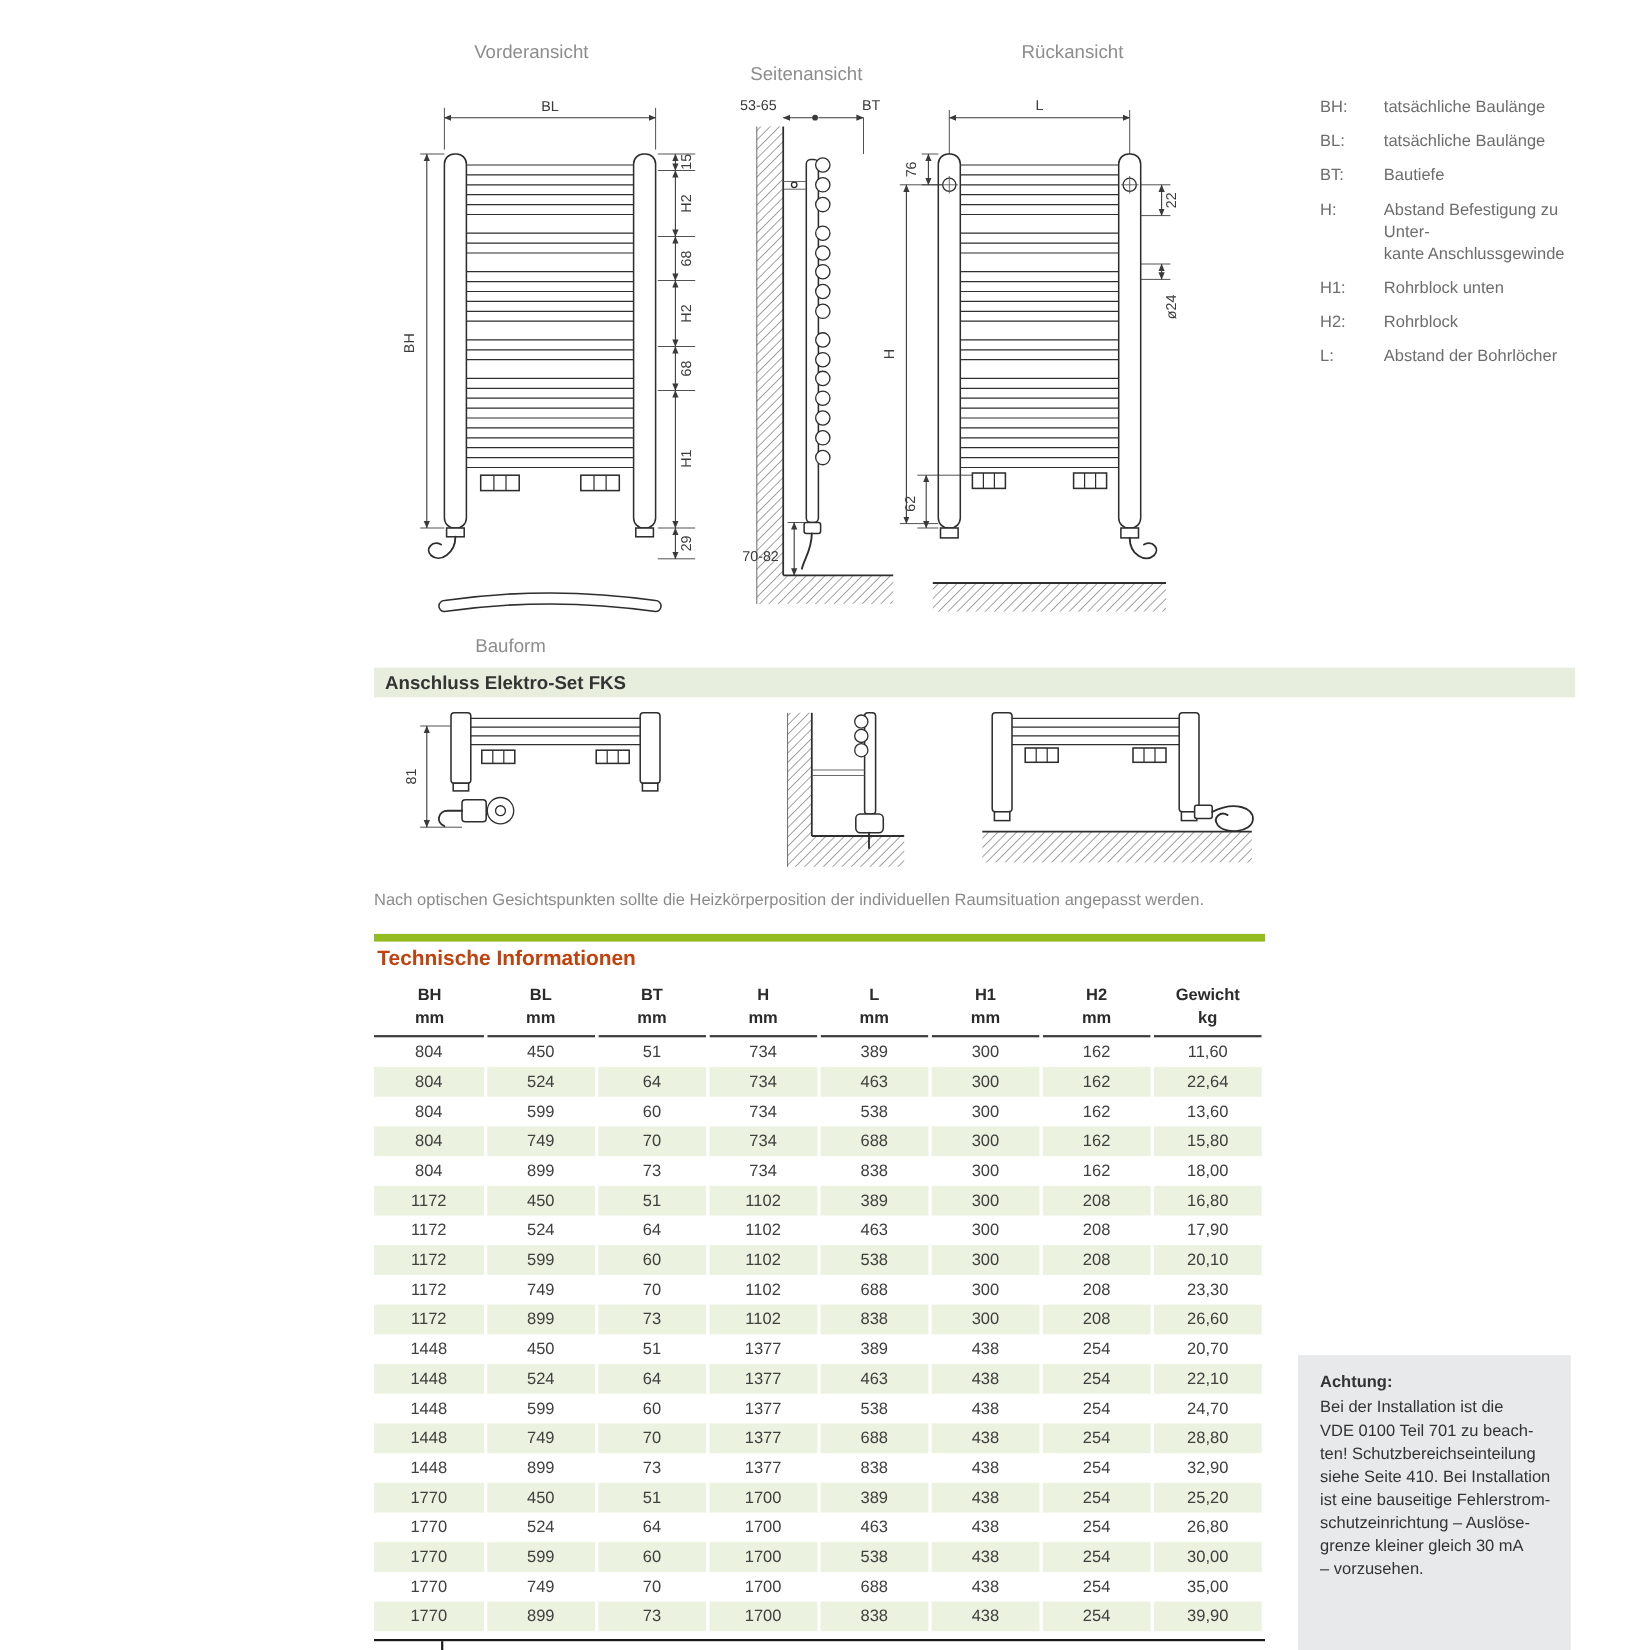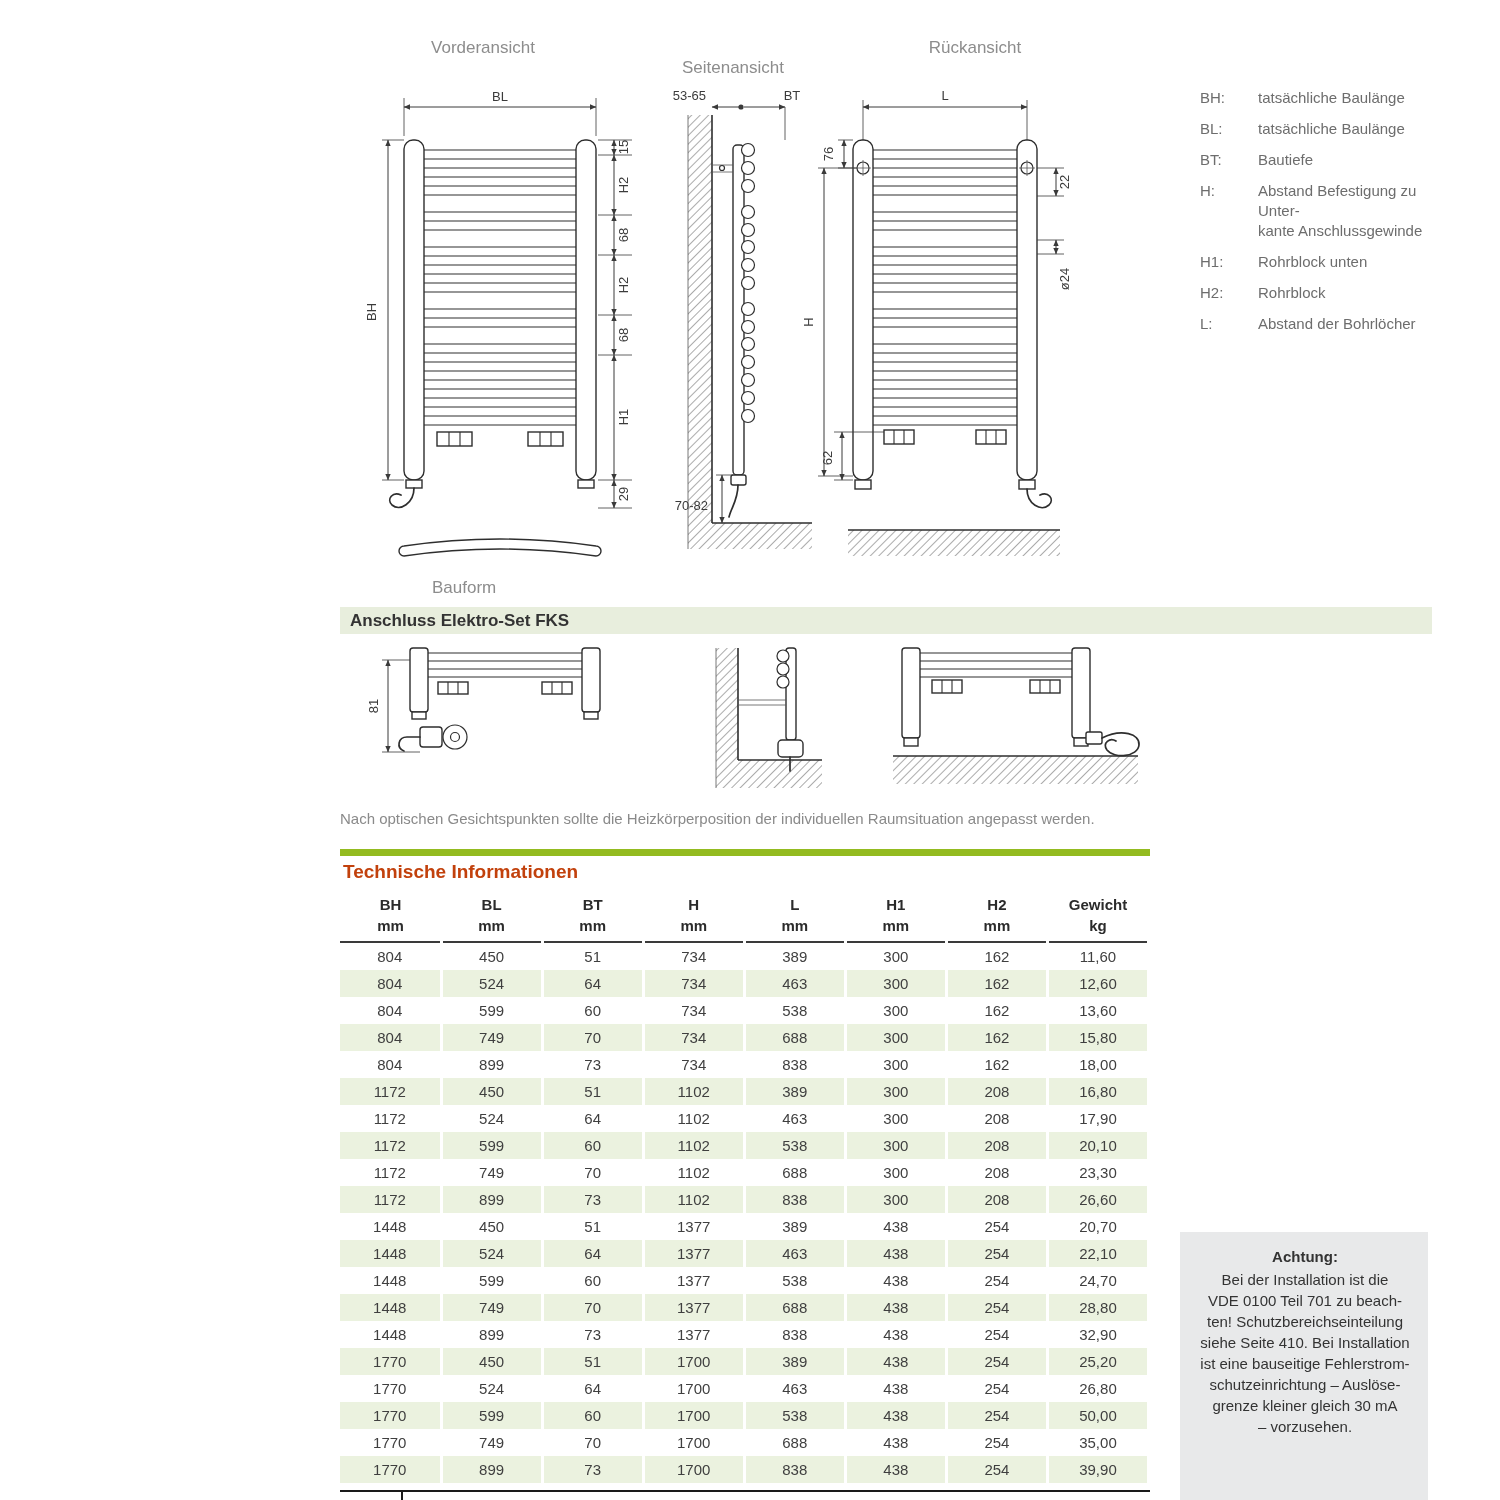--- a/index.html
+++ b/index.html
@@ -49,21 +49,21 @@
   }
   .tech-table th { font-weight:bold; text-align:center; padding:3px 0 1px; color:#2b2b2b; }
   .tech-table thead tr.units th { padding-bottom:7px; border-bottom:2px solid #3a3a3a; }
   .tech-table td { text-align:center; height:27px; padding:0; border-right:3px solid #fff; }
   .tech-table tbody tr:nth-child(even) td { background:var(--row-tint,#ebf2df); }
 
   
   .achtung {
     position:absolute; left:1180px; top:1232px; width:248px; height:268px;
     background:var(--achtung-bg,#e8e9ea); box-sizing:border-box; padding:16px 18px 0 20px;
-    font-size:15px; color:#333;text-align:center;
+    font-size:15px; color:#333;
   }
   .achtung-title { font-weight:bold; margin-bottom:4px; }
   .achtung-body { line-height:21px; white-space:pre-line; }
 
   .bottom-rule { position:absolute; left:340px; top:1490px; width:810px; height:2px; background:#1a1a1a; }
   .bottom-tick { position:absolute; left:401px; top:1492px; width:2px; height:8px; background:#1a1a1a; }
 </style>
 </head>
 <body>
 
@@ -361,21 +361,21 @@
         <td>11,60</td>
       </tr>
         <tr>
         <td>804</td>
         <td>524</td>
         <td>64</td>
         <td>734</td>
         <td>463</td>
         <td>300</td>
         <td>162</td>
-        <td>12,60</td>
+        <td>22,64</td>
       </tr>
         <tr>
         <td>804</td>
         <td>599</td>
         <td>60</td>
         <td>734</td>
         <td>538</td>
         <td>300</td>
         <td>162</td>
         <td>13,60</td>
@@ -521,21 +521,21 @@
         <td>26,80</td>
       </tr>
         <tr>
         <td>1770</td>
         <td>599</td>
         <td>60</td>
         <td>1700</td>
         <td>538</td>
         <td>438</td>
         <td>254</td>
-        <td>50,00</td>
+        <td>30,00</td>
       </tr>
         <tr>
         <td>1770</td>
         <td>749</td>
         <td>70</td>
         <td>1700</td>
         <td>688</td>
         <td>438</td>
         <td>254</td>
         <td>35,00</td>

